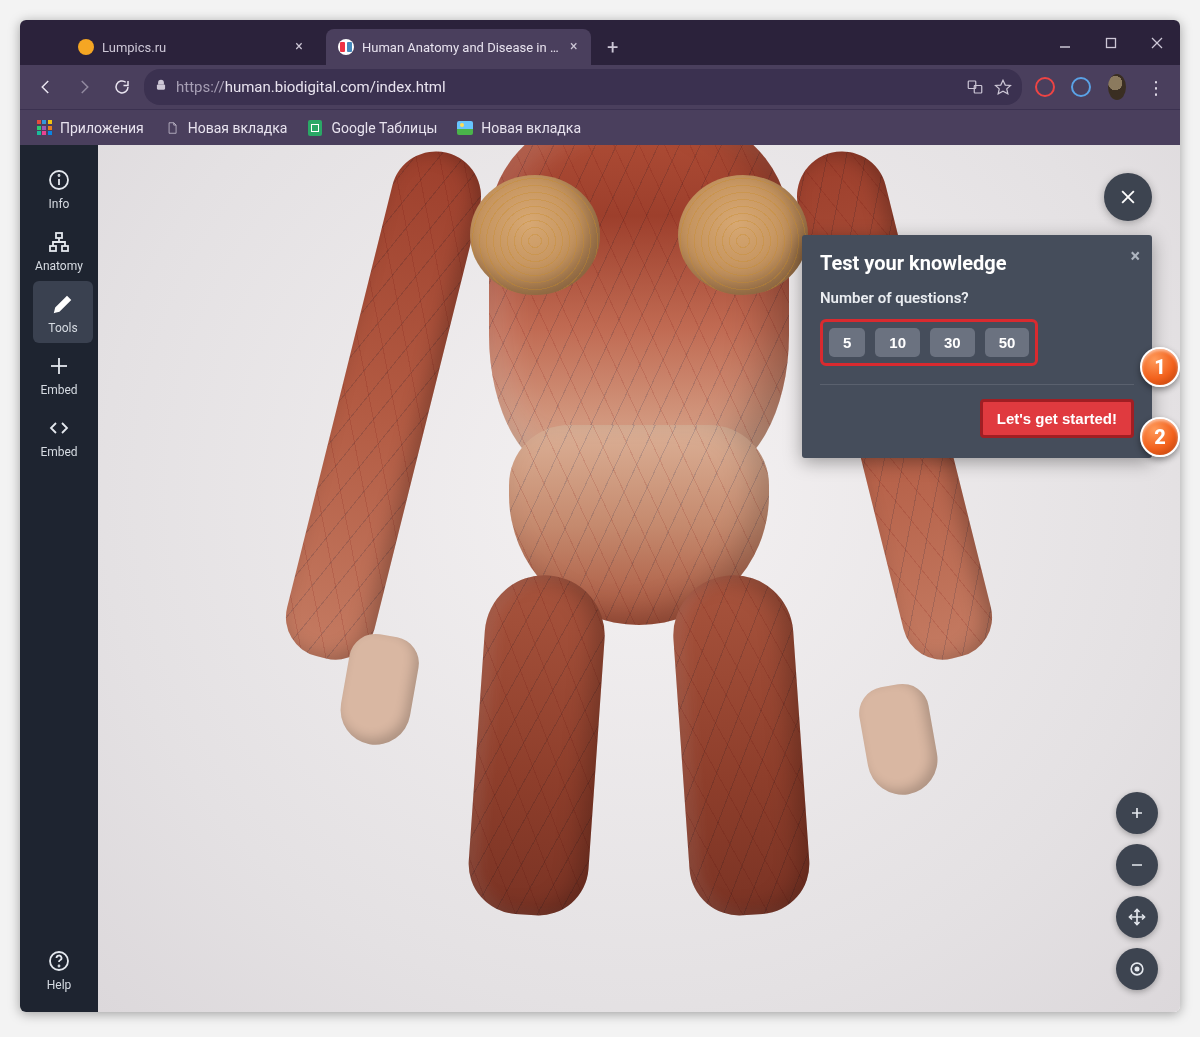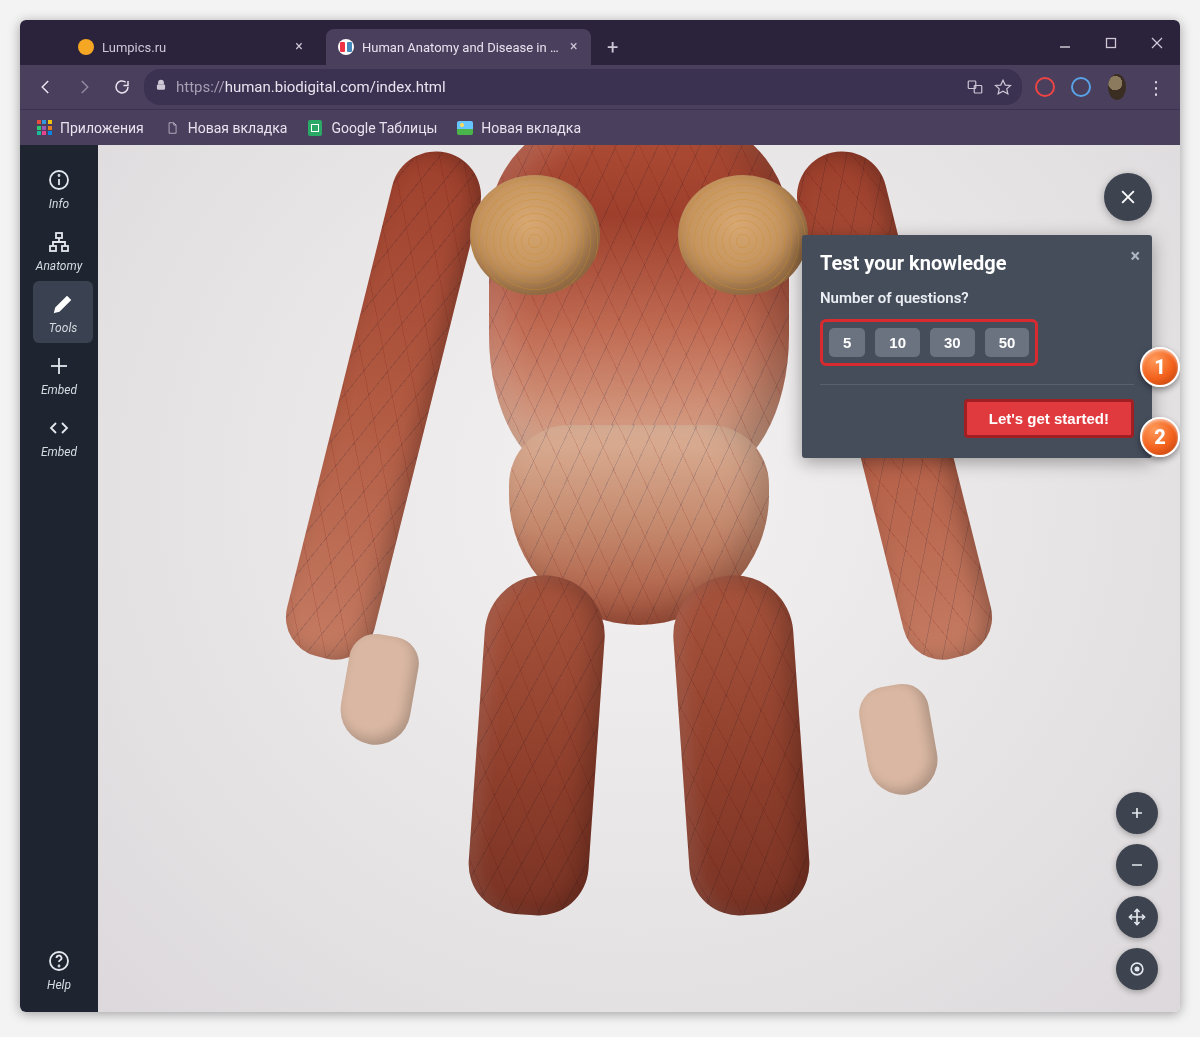--- a/index.html
+++ b/index.html
@@ -62,21 +62,21 @@
 
 .content { flex:1; display:flex; position:relative; background:#eceaed; }
 
 
 .sidebar { width:78px; background:#1e2430; display:flex; flex-direction:column; align-items:center; padding: 12px 0; }
 .sb-item { width:60px; display:flex; flex-direction:column; align-items:center; gap:4px; color:#d6dbe2; padding:10px 0 8px; border-radius:6px; cursor:pointer; }
 .sb-item.selected { background:#3a4150;margin-left:8px; }
 .sb-item .sb-icon { width:26px; height:26px; display:flex; align-items:center; justify-content:center; }
 .sb-item .sb-icon svg { width:24px; height:24px; stroke:#e4e8ee; stroke-width:1.8; fill:none; }
 .sb-item.selected .sb-icon svg { stroke:#fff; fill:#fff; }
-.sb-item .sb-label { font-size:12px;font-style:italic; }
+.sb-item .sb-label { font-size:12px; }
 .sb-spacer { flex:1; }
 
 
 .viewer { flex:1; position:relative; background: radial-gradient(ellipse at 50% 40%, #f4f1f2 0%, #e4e1e3 70%, #dcd8db 100%); overflow:hidden; }
 
 
 .figure {
   position:absolute; left:50%; top:-40px; transform:translateX(-50%);
   width:640px; height:900px;
 }
@@ -125,21 +125,21 @@
 
 
 .quiz-popup { position:absolute; top:90px; right:28px; width:350px; background:#454d5b; color:#fff; border-radius:3px; box-shadow:0 4px 18px rgba(0,0,0,.35); padding: 16px 18px 20px; }
 .quiz-popup .qp-close { position:absolute; top:10px; right:12px; color:#aeb5c0; font-size:18px; cursor:pointer; font-weight:bold;}
 .quiz-popup h2 { font-size:20px; font-weight:700; margin-bottom:14px; }
 .quiz-popup .sub { font-size:15px; font-weight:600; color:#eaedf1; margin-bottom:12px; }
 .qp-opts { display:flex; gap:10px; padding:6px; border:3px solid #d92a2f; border-radius:6px; width:fit-content; position:relative;}
 .qp-opt { background:#6b7280; color:#fff; border:none; border-radius:5px; padding:6px 14px; font-size:15px; font-weight:600; cursor:pointer; }
 .qp-divider { height:1px; background:#5a616e; margin:18px 0 14px; }
 .qp-start-wrap{ display:flex; justify-content:flex-end; }
-.qp-start { border:3px solid #a11e23; background:#e03a3f; color:#fff; font-weight:700; font-size:15px; padding:8px 22px; border-radius:4px; cursor:pointer; position:relative;}
+.qp-start { border:3px solid #a11e23; background:#e03a3f; color:#fff; font-weight:700; font-size:15px; padding:8px 14px; border-radius:4px; cursor:pointer; position:relative;}
 
 
 .callout { position:absolute; width:40px; height:40px; border-radius:50%;
   background: radial-gradient(circle at 35% 30%, #ff9a5a 0%, #f2611c 55%, #b23a08 100%);
   box-shadow: 0 3px 6px rgba(0,0,0,.4), inset 0 2px 3px rgba(255,255,255,.5);
   color:#fff; font-weight:800; font-size:20px; display:flex; align-items:center; justify-content:center;
   border:2px solid #fff;}
 
 
 .view-ctrls { position:absolute; right:22px; bottom:22px; display:flex; flex-direction:column; gap:10px; }

